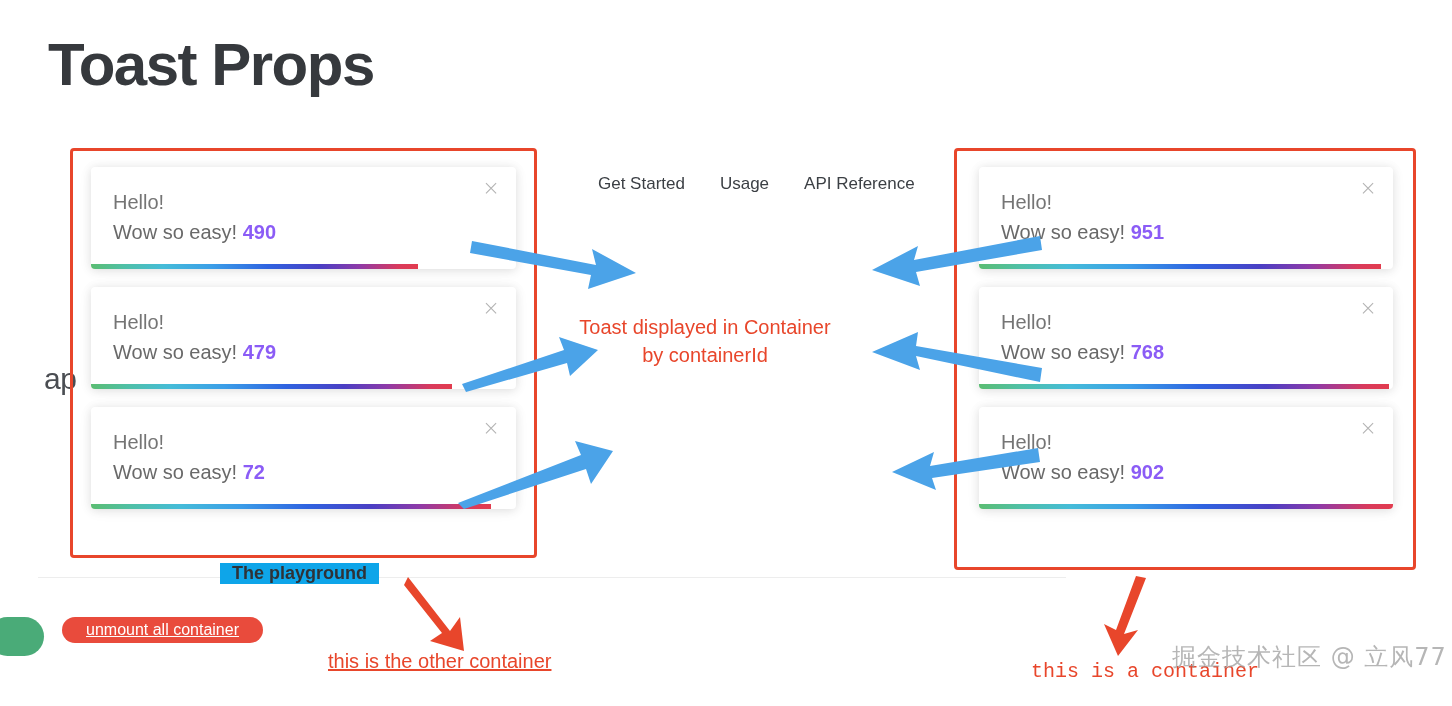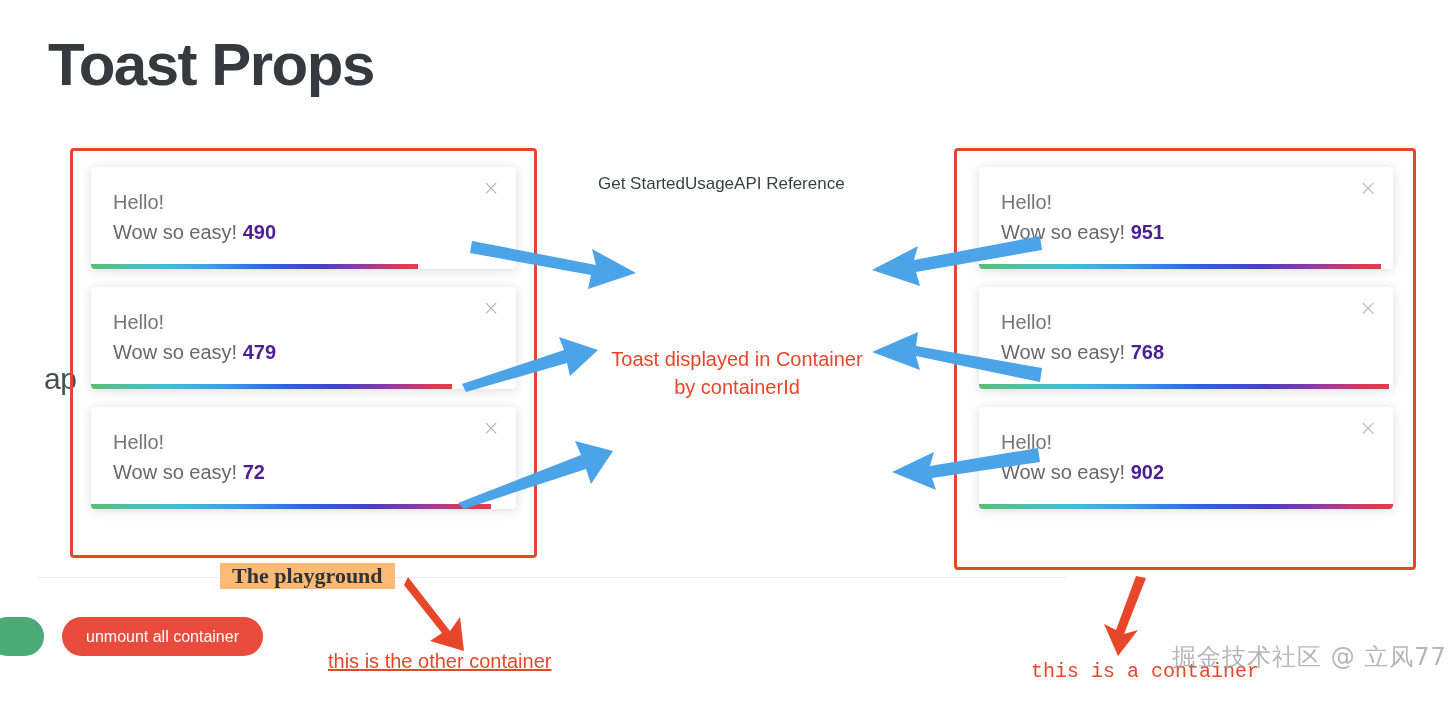--- a/index.html
+++ b/index.html
@@ -32,20 +32,21 @@
     line-height: 1.05;
   }
 
   
   .nav {
     position: absolute;
     left: 598px;
     top: 174px;
     display: flex;
     align-items: center;
+    gap: 35px;
     z-index: 3;
   }
   .nav-link {
     font-size: 17px;
     color: #3b3f44;
     font-weight: 400;
     white-space: nowrap;
     cursor: pointer;
   }
 
@@ -111,21 +112,21 @@
     margin-bottom: 3px;
   }
   .toast-body {
     font-size: 20px;
     color: #696969;
     font-weight: 400;
     line-height: 1.35;
   }
   .toast-body .count {
     font-weight: 700;
-    color: #4c1d95;
+    color: #8b5cf6;
   }
 
   .toast-close {
     position: absolute;
     right: 14px;
     top: 10px;
     width: 22px;
     height: 22px;
     color: #b3b3b3;
     font-size: 21px;
@@ -167,27 +168,26 @@
   
   .annot {
     position: absolute;
     color: #e8462b;
     font-size: 20px;
     font-weight: 400;
     z-index: 5;
     white-space: nowrap;
   }
   .annot-center {
-    left: 586px;
+    left: 554px;
     top: 314px;
     text-align: center;
     line-height: 1.38;
     white-space: normal;
     width: 302px;
-    margin-top: 32px;
   }
   .annot-other-container {
     left: 328px;
     top: 650px;
     text-decoration: underline;
   }
   .annot-a-container {
     left: 1031px;
     top: 660px;
     font-family: Liberation Mono, monospace;
@@ -200,49 +200,49 @@
     top: 577px;
     width: 1028px;
     height: 1px;
     background: #ededed;
     z-index: 0;
   }
   .divider-label {
     position: absolute;
     left: 220px;
     top: 563px;
-    background: #fdba74;
+    background: #0ea5e9;
     padding: 0 12px;
-    font-size: 22px;
+    font-size: 18px;
     font-weight: 700;
     color: #2f3237;
     z-index: 1;
     white-space: nowrap;
-    font-family: Liberation Serif, serif;
   }
 
   
   .btn-unmount {
     position: absolute;
     left: 62px;
     top: 617px;
-    height: 39px;
+    height: 26px;
     padding: 0 24px;
     display: flex;
     align-items: center;
     justify-content: center;
     background: #e94b3c;
     color: #ffffff;
     border: none;
     border-radius: 20px;
     font-size: 16px;
     font-family: "Liberation Sans", sans-serif;
     cursor: pointer;
     white-space: nowrap;
     z-index: 2;
+    text-decoration: underline;
   }
   .btn-green-sliver {
     position: absolute;
     left: -12px;
     top: 617px;
     width: 56px;
     height: 39px;
     background: #4aab78;
     border-radius: 20px;
     z-index: 1;

